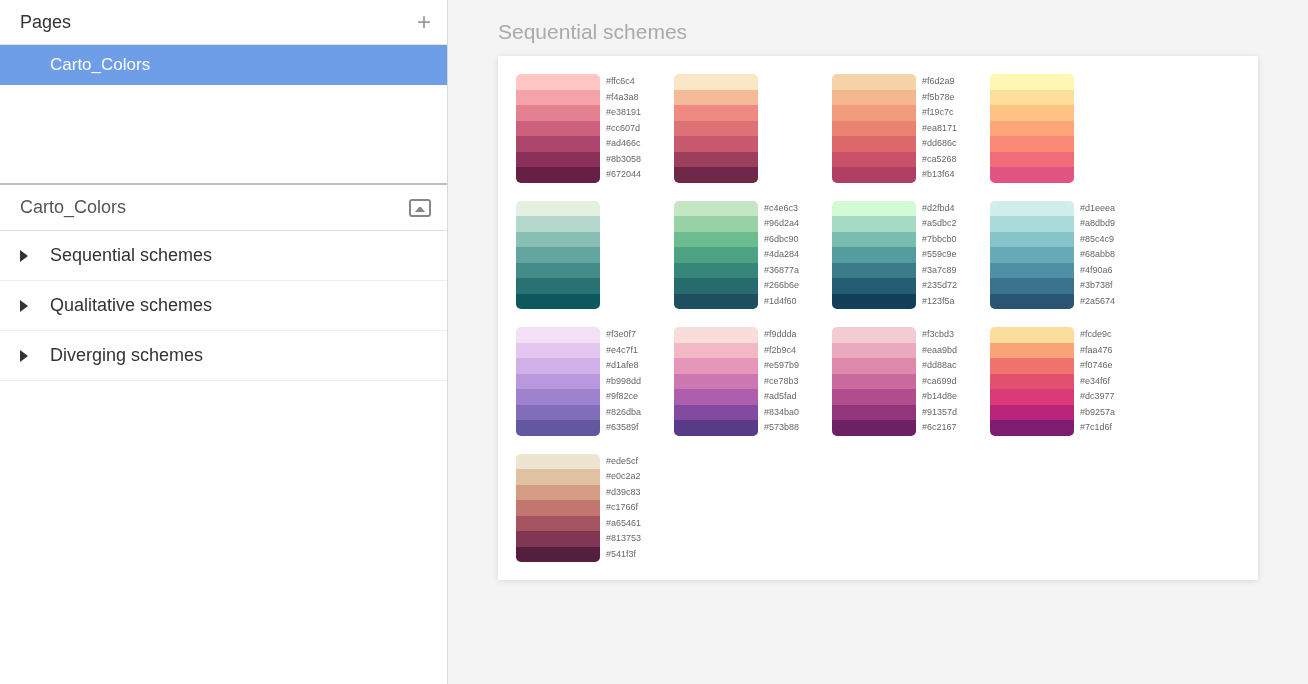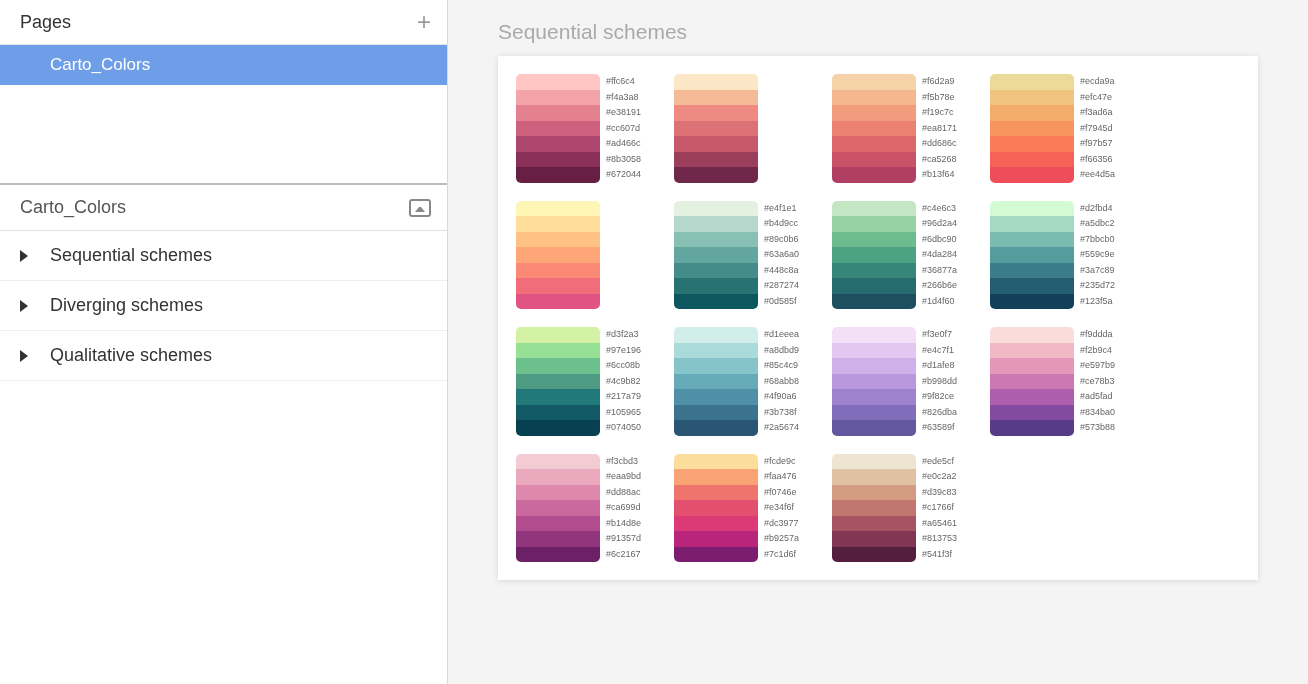--- a/index.html
+++ b/index.html
@@ -45,25 +45,25 @@
       <span>Carto_Colors</span>
       <span class="icon-box"></span>
     </div>
     <div id="layer-list">
         <div class="layer-item">
           <span class="arrow"></span>
           <span>Sequential schemes</span>
         </div>
         <div class="layer-item">
           <span class="arrow"></span>
-          <span>Diverging schemes</span>
+          <span>Qualitative schemes</span>
         </div>
         <div class="layer-item">
           <span class="arrow"></span>
-          <span>Qualitative schemes</span>
+          <span>Diverging schemes</span>
         </div>
       </div>
   </aside>
 
   <main class="canvas">
     <h1>Sequential schemes</h1>
     <div class="artboard">
       <div class="schemes-grid" id="schemes-grid">
           <div class="scheme">
             <div class="swatches">
@@ -111,68 +111,39 @@
               <div class="label">#f5b78e</div>
               <div class="label">#f19c7c</div>
               <div class="label">#ea8171</div>
               <div class="label">#dd686c</div>
               <div class="label">#ca5268</div>
               <div class="label">#b13f64</div>
             </div>
           </div>
           <div class="scheme">
             <div class="swatches">
-              <div class="swatch" style="background: rgb(236, 218, 154);"></div>
-              <div class="swatch" style="background: rgb(239, 196, 126);"></div>
-              <div class="swatch" style="background: rgb(243, 173, 106);"></div>
-              <div class="swatch" style="background: rgb(247, 148, 93);"></div>
-              <div class="swatch" style="background: rgb(249, 123, 87);"></div>
-              <div class="swatch" style="background: rgb(246, 99, 86);"></div>
-              <div class="swatch" style="background: rgb(238, 77, 90);"></div>
-            </div>
-            <div class="labels">
-              <div class="label">#ecda9a</div>
-              <div class="label">#efc47e</div>
-              <div class="label">#f3ad6a</div>
-              <div class="label">#f7945d</div>
-              <div class="label">#f97b57</div>
-              <div class="label">#f66356</div>
-              <div class="label">#ee4d5a</div>
-            </div>
-          </div>
-          <div class="scheme">
-            <div class="swatches">
               <div class="swatch" style="background: rgb(254, 246, 181);"></div>
               <div class="swatch" style="background: rgb(255, 221, 154);"></div>
               <div class="swatch" style="background: rgb(255, 194, 133);"></div>
               <div class="swatch" style="background: rgb(255, 166, 121);"></div>
               <div class="swatch" style="background: rgb(250, 138, 118);"></div>
               <div class="swatch" style="background: rgb(241, 109, 122);"></div>
               <div class="swatch" style="background: rgb(225, 83, 131);"></div>
             </div>
           </div>
           <div class="scheme">
             <div class="swatches">
               <div class="swatch" style="background: rgb(228, 241, 225);"></div>
               <div class="swatch" style="background: rgb(180, 217, 204);"></div>
               <div class="swatch" style="background: rgb(137, 192, 182);"></div>
               <div class="swatch" style="background: rgb(99, 166, 160);"></div>
               <div class="swatch" style="background: rgb(68, 140, 138);"></div>
               <div class="swatch" style="background: rgb(40, 114, 116);"></div>
               <div class="swatch" style="background: rgb(13, 88, 95);"></div>
             </div>
-            <div class="labels">
-              <div class="label">#e4f1e1</div>
-              <div class="label">#b4d9cc</div>
-              <div class="label">#89c0b6</div>
-              <div class="label">#63a6a0</div>
-              <div class="label">#448c8a</div>
-              <div class="label">#287274</div>
-              <div class="label">#0d585f</div>
-            </div>
           </div>
           <div class="scheme">
             <div class="swatches">
               <div class="swatch" style="background: rgb(196, 230, 195);"></div>
               <div class="swatch" style="background: rgb(150, 210, 164);"></div>
               <div class="swatch" style="background: rgb(109, 188, 144);"></div>
               <div class="swatch" style="background: rgb(77, 162, 132);"></div>
               <div class="swatch" style="background: rgb(54, 135, 122);"></div>
               <div class="swatch" style="background: rgb(38, 107, 110);"></div>
               <div class="swatch" style="background: rgb(29, 79, 96);"></div>
@@ -202,40 +173,20 @@
               <div class="label">#a5dbc2</div>
               <div class="label">#7bbcb0</div>
               <div class="label">#559c9e</div>
               <div class="label">#3a7c89</div>
               <div class="label">#235d72</div>
               <div class="label">#123f5a</div>
             </div>
           </div>
           <div class="scheme">
             <div class="swatches">
-              <div class="swatch" style="background: rgb(211, 242, 163);"></div>
-              <div class="swatch" style="background: rgb(151, 225, 150);"></div>
-              <div class="swatch" style="background: rgb(108, 192, 139);"></div>
-              <div class="swatch" style="background: rgb(76, 155, 130);"></div>
-              <div class="swatch" style="background: rgb(33, 122, 121);"></div>
-              <div class="swatch" style="background: rgb(16, 89, 101);"></div>
-              <div class="swatch" style="background: rgb(7, 64, 80);"></div>
-            </div>
-            <div class="labels">
-              <div class="label">#d3f2a3</div>
-              <div class="label">#97e196</div>
-              <div class="label">#6cc08b</div>
-              <div class="label">#4c9b82</div>
-              <div class="label">#217a79</div>
-              <div class="label">#105965</div>
-              <div class="label">#074050</div>
-            </div>
-          </div>
-          <div class="scheme">
-            <div class="swatches">
               <div class="swatch" style="background: rgb(209, 238, 234);"></div>
               <div class="swatch" style="background: rgb(168, 219, 217);"></div>
               <div class="swatch" style="background: rgb(133, 196, 201);"></div>
               <div class="swatch" style="background: rgb(104, 171, 184);"></div>
               <div class="swatch" style="background: rgb(79, 144, 166);"></div>
               <div class="swatch" style="background: rgb(59, 115, 143);"></div>
               <div class="swatch" style="background: rgb(42, 86, 116);"></div>
             </div>
             <div class="labels">
               <div class="label">#d1eeea</div>

